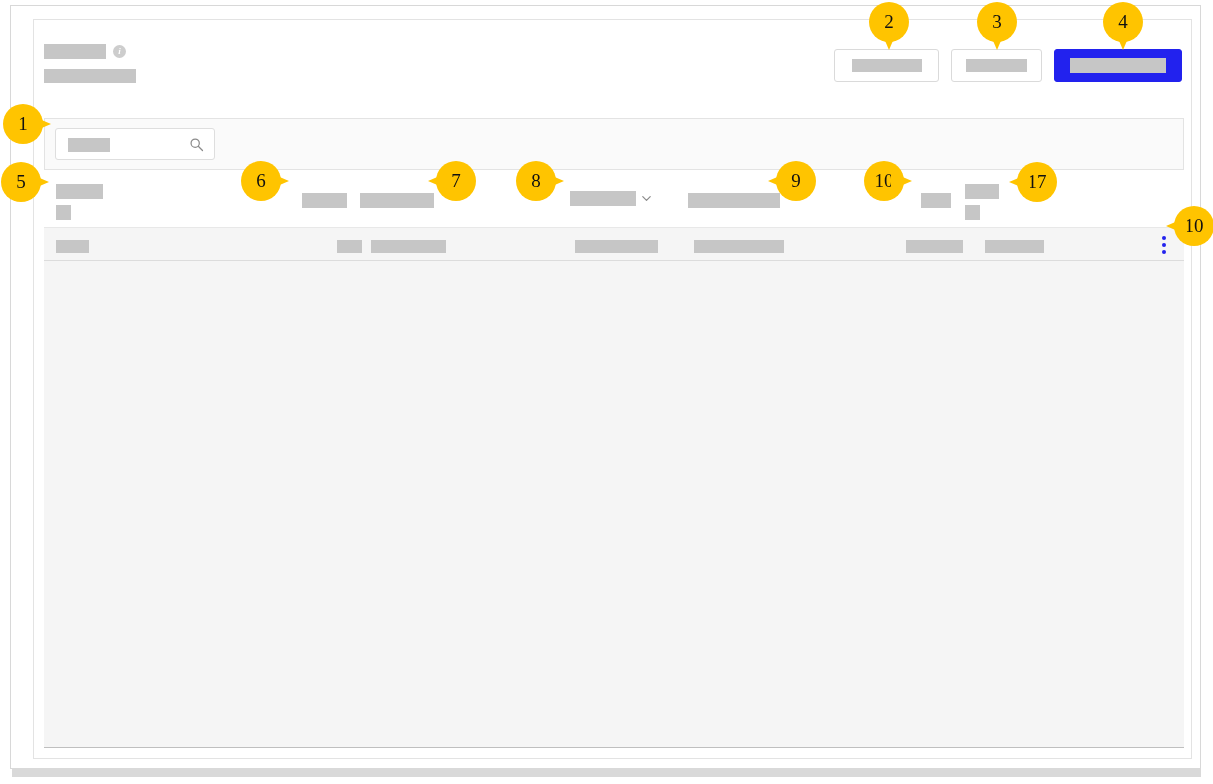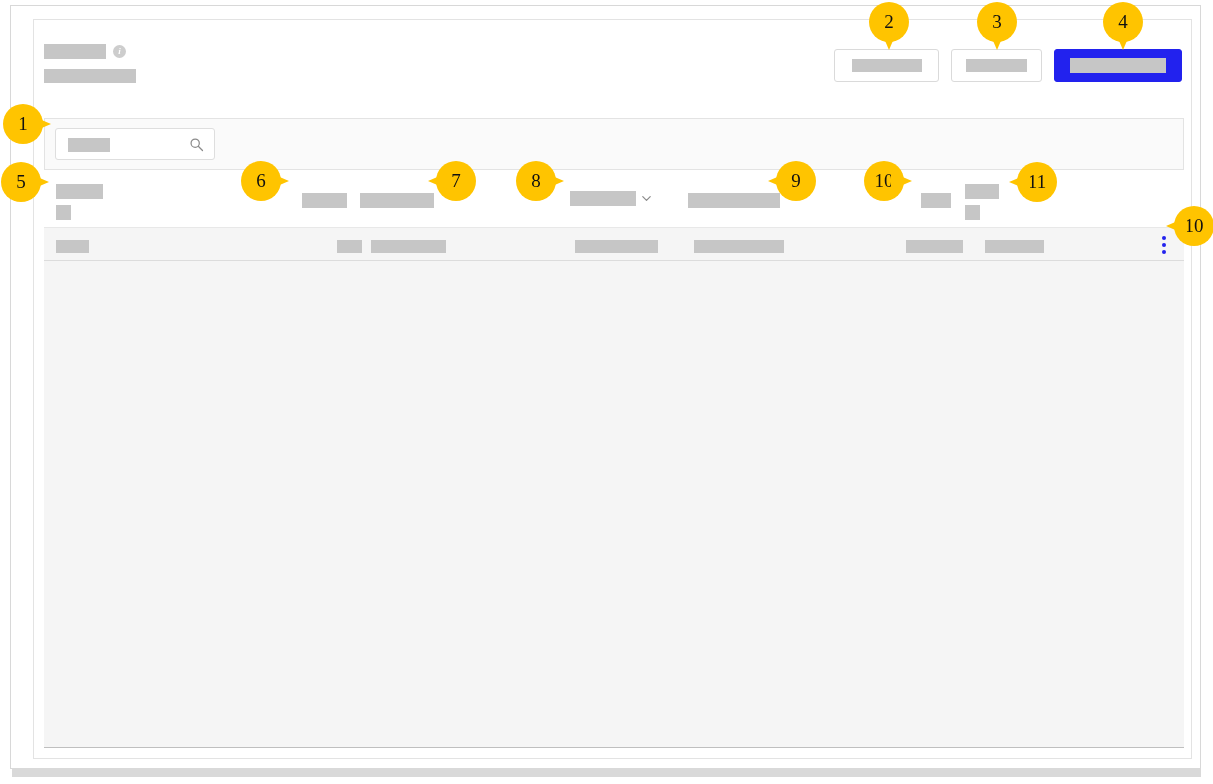--- a/index.html
+++ b/index.html
@@ -267,17 +267,17 @@
 <div class="pin pin-right" style="left:516px; top:161px;">
   <div class="pin-circle">8</div>
 </div>
 <div class="pin pin-left" style="left:776px; top:161px;">
   <div class="pin-circle">9</div>
 </div>
 <div class="pin pin-right" style="left:864px; top:161px;">
   <div class="pin-circle">10</div>
 </div>
 <div class="pin pin-left" style="left:1017px;top:162px;">
-  <div class="pin-circle">11</div>
+  <div class="pin-circle">17</div>
 </div>
 <div class="pin pin-left" style="left:1174px;top:206px;">
   <div class="pin-circle">10</div>
 </div>
 
 </body></html>

